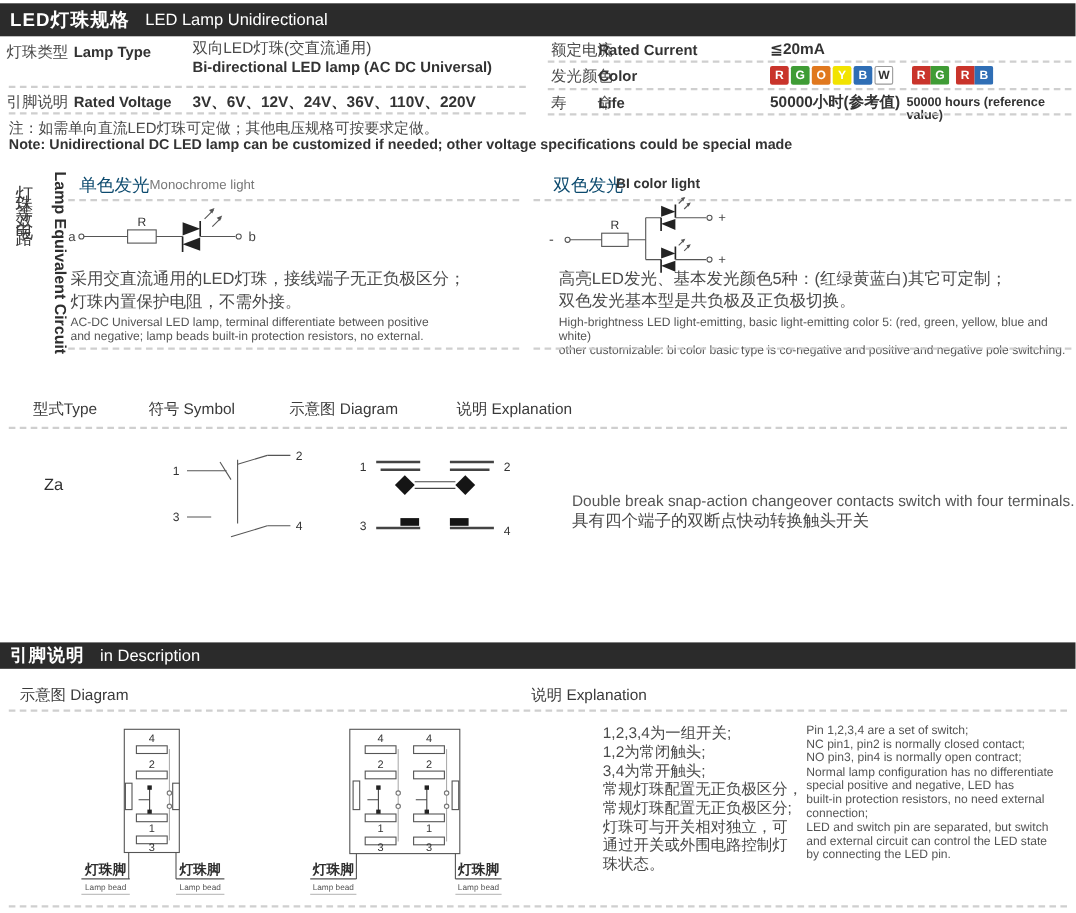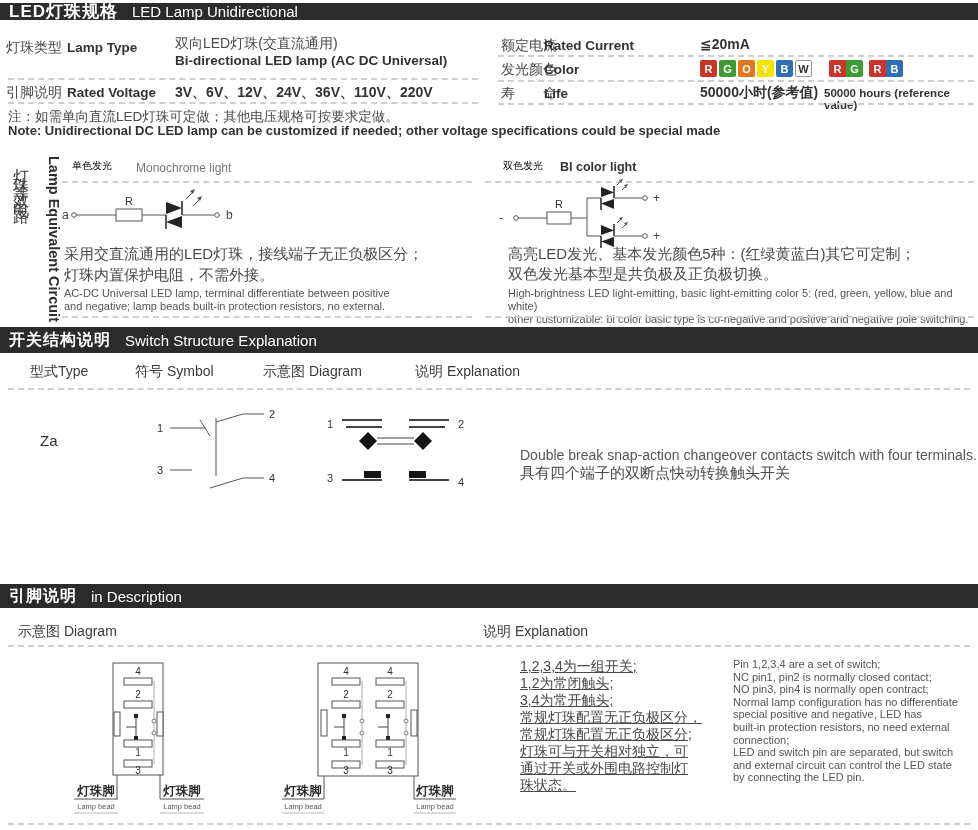--- a/index.html
+++ b/index.html
@@ -23,21 +23,21 @@
   .b-white{background:#fff;border:1px solid #9a9a9a;color:#333;box-sizing:border-box;}
   .badge-dual{display:flex;border-radius:2px;overflow:hidden;}
   .badge-dual .half{width:17px;height:17px;display:flex;align-items:center;justify-content:center;
                     color:#fff;font-weight:bold;font-size:11px;}
   .gap-l{margin-left:15px;} .gap-s{margin-left:4px;}
   .note-cn{font-size:13.5px;color:#4a4a4a;}
   .note-en{font-size:13px;font-weight:600;color:#333;}
   .vr-cn{writing-mode:vertical-rl;font-size:16px;color:#3a3a3a;letter-spacing:8px;height:160px;}
   .vr-en{position:absolute;left:52px;top:0;transform:rotate(90deg);transform-origin:left top;
          font-size:14.5px;font-weight:bold;color:#2e2e2e;white-space:nowrap;}
-  .ct-cn{font-size:10px;color:#000000;}
+  .ct-cn{font-size:16px;color:#0c4a6e;}
   .ct-en{font-size:12px;color:#777;}
   .ct-en-b{font-size:12.5px;font-weight:bold;color:#333;}
   .dcn{font-size:15px;color:#4a4a4a;line-height:21px;}
   .den{font-size:11px;color:#555;line-height:12.5px;}
   .th{font-size:14px;color:#3a3a3a;}
   .za{font-size:15px;color:#2e2e2e;}
   .s2cn{font-size:15px;color:#4a4a4a;}
   .s2en{font-size:14px;color:#555;}
   .p3cn{font-size:14px;color:#4a4a4a;line-height:17px;white-space:nowrap;}
   .p3en{font-size:11px;color:#555;line-height:12.6px;white-space:nowrap;}
@@ -47,21 +47,21 @@
   .lampcn{font-size:12.5px;font-weight:600;fill:#2e2e2e;text-anchor:middle;}
   .lampen{font-size:7.5px;fill:#555;text-anchor:middle;}
   .cir{font-size:12px;fill:#444;}
   .rlab{font-size:11px;fill:#333;text-anchor:middle;}
 </style>
 </head>
 <body>
 
 <div class="page">
 
-  <div class="abs bar" style="top:3px;height:17px;">
+  <div class="abs bar" style="top:3px;height:30px;">
     <span class="cn">LED灯珠规格</span>
     <span class="en">LED Lamp Unidirectional</span>
   </div>
 
   <span class="abs lbl-cn" style="left:6px;top:39px;text-align:center;">灯珠类型</span>
   <span class="abs lbl-en" style="left:67px;top:40px;">Lamp Type</span>
   <span class="abs lbl-cn" style="left:175px;top:35px;">双向LED灯珠(交直流通用)</span>
   <span class="abs val" style="left:175px;top:53px;font-size:13.5px;">Bi-directional LED lamp (AC DC Universal)</span>
   <div class="abs dash" style="left:8px;top:78px;width:470px;"></div>
 
@@ -186,24 +186,20 @@
   <div class="abs dcn" style="left:508px;top:244px;line-height:20px;">
     <div>高亮LED发光、基本发光颜色5种：(红绿黄蓝白)其它可定制；</div>
     <div>双色发光基本型是共负极及正负极切换。</div>
   </div>
   <div class="abs den" style="left:508px;top:287px;line-height:13px;">
     <div>High-brightness LED light-emitting, basic light-emitting color 5: (red, green, yellow, blue and white)</div>
     <div>other customizable: bi color basic type is co-negative and positive and negative pole switching.</div>
   </div>
   <div class="abs dash" style="left:485px;top:316px;width:489px;"></div>
 
-  <div class="abs bar" style="top:327px;height:26px;">
-    <span class="cn" style="font-size:16px;">开关结构说明</span>
-    <span class="en">Switch Structure Explanation</span>
-  </div>
 
   <span class="abs th" style="left:30px;top:363px;">型式Type</span>
   <span class="abs th" style="left:135px;top:363px;">符号 Symbol</span>
   <span class="abs th" style="left:263px;top:363px;">示意图 Diagram</span>
   <span class="abs th" style="left:415px;top:363px;">说明 Explanation</span>
   <div class="abs dash" style="left:8px;top:388px;width:962px;"></div>
 
   <span class="abs za" style="left:40px;top:432px;">Za</span>
 
   <svg class="abs" style="left:148px;top:398px;" width="130" height="92" viewBox="0 0 130 92">
@@ -328,21 +324,21 @@
       <text class="lampcn" x="243" y="147">灯珠脚</text>
       <text class="lampen" x="243" y="161">Lamp bead</text>
       <line x1="222" y1="165" x2="264" y2="165" stroke="#999" stroke-width="0.7"></line>
       <line x1="354" y1="151" x2="396" y2="151" stroke="#555"></line>
       <text class="lampcn" x="375" y="147">灯珠脚</text>
       <text class="lampen" x="375" y="161">Lamp bead</text>
       <line x1="354" y1="165" x2="396" y2="165" stroke="#999" stroke-width="0.7"></line>
     </g>
   </svg>
 
-  <div class="abs p3cn" style="left:520px;top:658px;text-decoration:underline;">
+  <div class="abs p3cn" style="left:548px;top:658px;">
     <div>1,2,3,4为一组开关;</div>
     <div>1,2为常闭触头;</div>
     <div>3,4为常开触头;</div>
     <div>常规灯珠配置无正负极区分，</div>
     <div>常规灯珠配置无正负极区分;</div>
     <div>灯珠可与开关相对独立，可</div>
     <div>通过开关或外围电路控制灯</div>
     <div>珠状态。</div>
   </div>
   <div class="abs p3en" style="left:733px;top:658px;">

